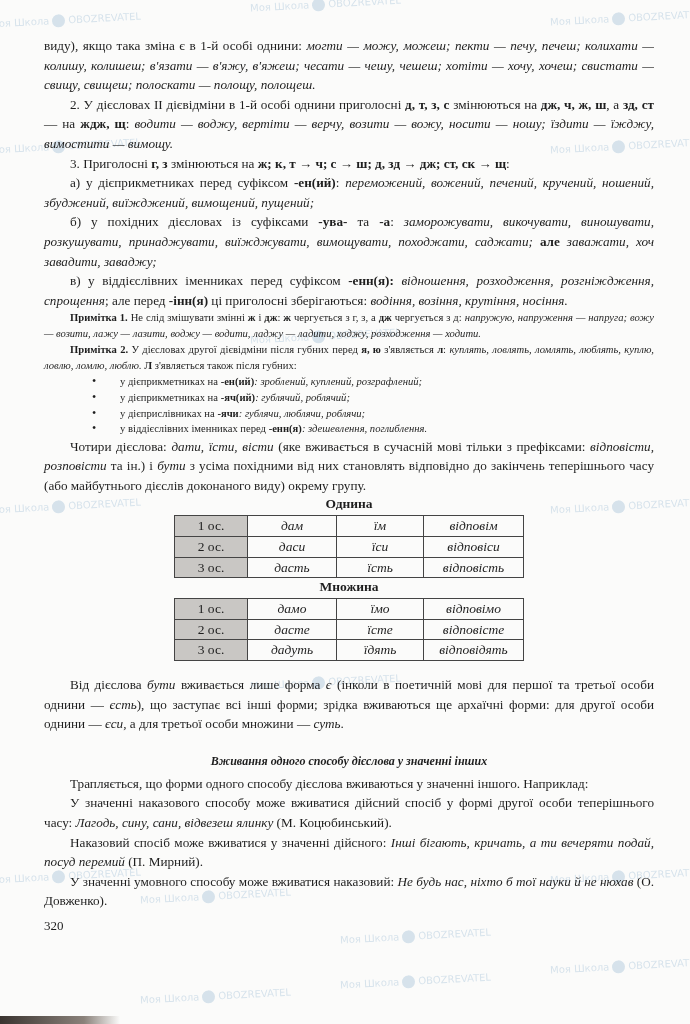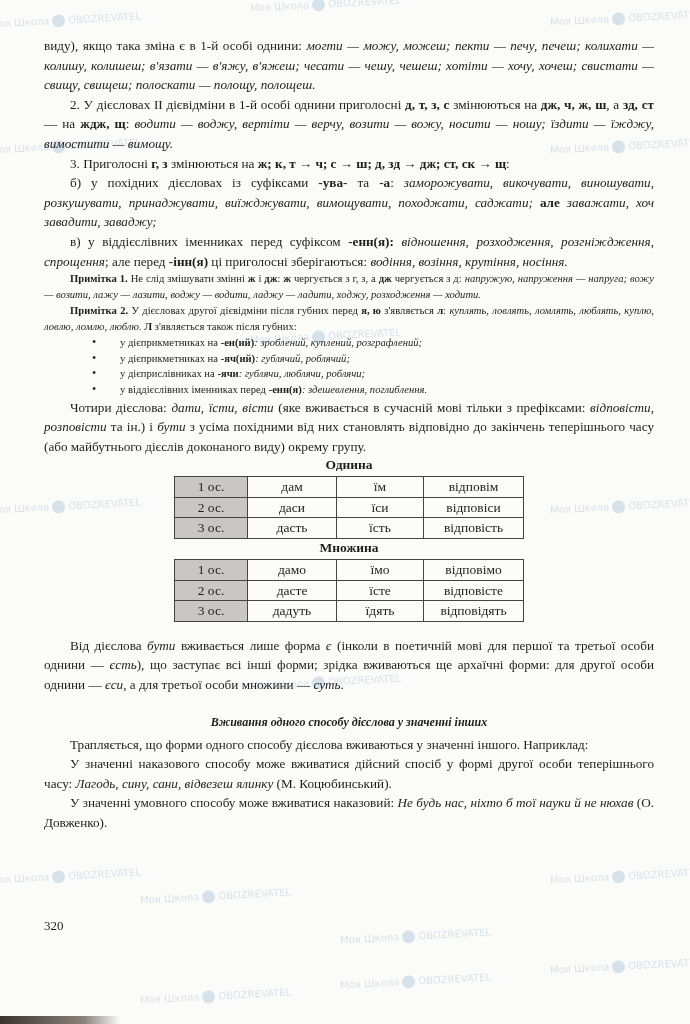--- a/index.html
+++ b/index.html
@@ -36,21 +36,21 @@
     margin: 0 0 2px 0; line-height: 18px;
   }
   table.conj {
     margin: 0 auto; border-collapse: collapse;
     width: 350px; font-size: 13.5px;
   }
   table.conj td {
     border: 1px solid #444; height: 18px; padding: 0 4px; text-align: center;
   }
   table.conj td.person { background: #c9c7c4; width: 64px; }
-  table.conj td.form { }
+  table.conj td.form { font-style: italic; }
   table.conj td.c1 { width: 80px; }
   table.conj td.c2 { width: 78px; }
   .spaced-top { margin-top: 14px; }
   .page-number {
     position: absolute; left: 44px; top: 918px;
     font-size: 13px;
   }
   .watermark {
     position: absolute; color: #b9cfe0; font-family: "DejaVu Sans", sans-serif;
     font-size: 10px; opacity: 0.55; pointer-events: none; white-space: nowrap;
@@ -94,20 +94,23 @@
   </p>
 
   <p class="indent">
     <span>2. У дієсловах II дієвідміни в 1-й особі однини приголосні </span><b>д, т, з, с</b><span> змінюються на </span><b>дж, ч, ж, ш</b><span>, а </span><b>зд, ст</b><span> — на </span><b>ждж, щ</b><span>: </span><i>водити — воджу, вертіти — верчу, возити — вожу, носити — ношу; їздити — їжджу, вимостити — вимощу.</i>
   </p>
 
   <p class="indent">
     <span>3. Приголосні </span><b>г, з</b><span> змінюються на </span><b>ж; к, т → ч; с → ш; д, зд → дж; ст, ск → щ</b><span>:</span>
   </p>
 
+  <p class="indent">
+    <span>а) у дієприкметниках перед суфіксом </span><b>-ен(ий)</b><span>: </span><i>переможений, вожений, печений, кручений, ношений, збуджений, виїжджений, вимощений, пущений;</i>
+  </p>
 
   <p class="indent">
     <span>б) у похідних дієсловах із суфіксами </span><b>-ува-</b><span> та </span><b>-а</b><span>: </span><i>заморожувати, викочувати, виношувати, розкушувати, принаджувати, виїжджувати, вимощувати, походжати, саджати; </i><b>але</b><i> заважати, хоч завадити, заваджу;</i>
   </p>
 
   <p class="indent">
     <span>в) у віддієслівних іменниках перед суфіксом </span><b>-енн(я):</b><i> відношення, розходження, розгніждження, спрощення</i><span>; але перед </span><b>-інн(я)</b><span> ці приголосні зберігаються: </span><i>водіння, возіння, крутіння, носіння.</i>
   </p>
 
   <p class="indent note">
@@ -183,20 +186,23 @@
   </p>
 
   <h3 class="sub-title">Вживання одного способу дієслова у значенні інших</h3>
 
   <p class="indent">Трапляється, що форми одного способу дієслова вживаються у значенні іншого. Наприклад:</p>
 
   <p class="indent">
     <span>У значенні наказового способу може вживатися дійсний спосіб у формі другої особи теперішнього часу: </span><i>Лагодь, сину, сани, відвезеш ялинку</i><span> (М. Коцюбинський).</span>
   </p>
 
+  <p class="indent">
+    <span>Наказовий спосіб може вживатися у значенні дійсного: </span><i>Інші бігають, кричать, а ти вечеряти подай, посуд перемий</i><span> (П. Мирний).</span>
+  </p>
 
   <p class="indent">
     <span>У значенні умовного способу може вживатися наказовий: </span><i>Не будь нас, ніхто б тої науки й не нюхав</i><span> (О. Довженко).</span>
   </p>
 </div>
 
 <div class="page-number">320</div>
 <div class="shadow-corner"></div>
 
 </body></html>

